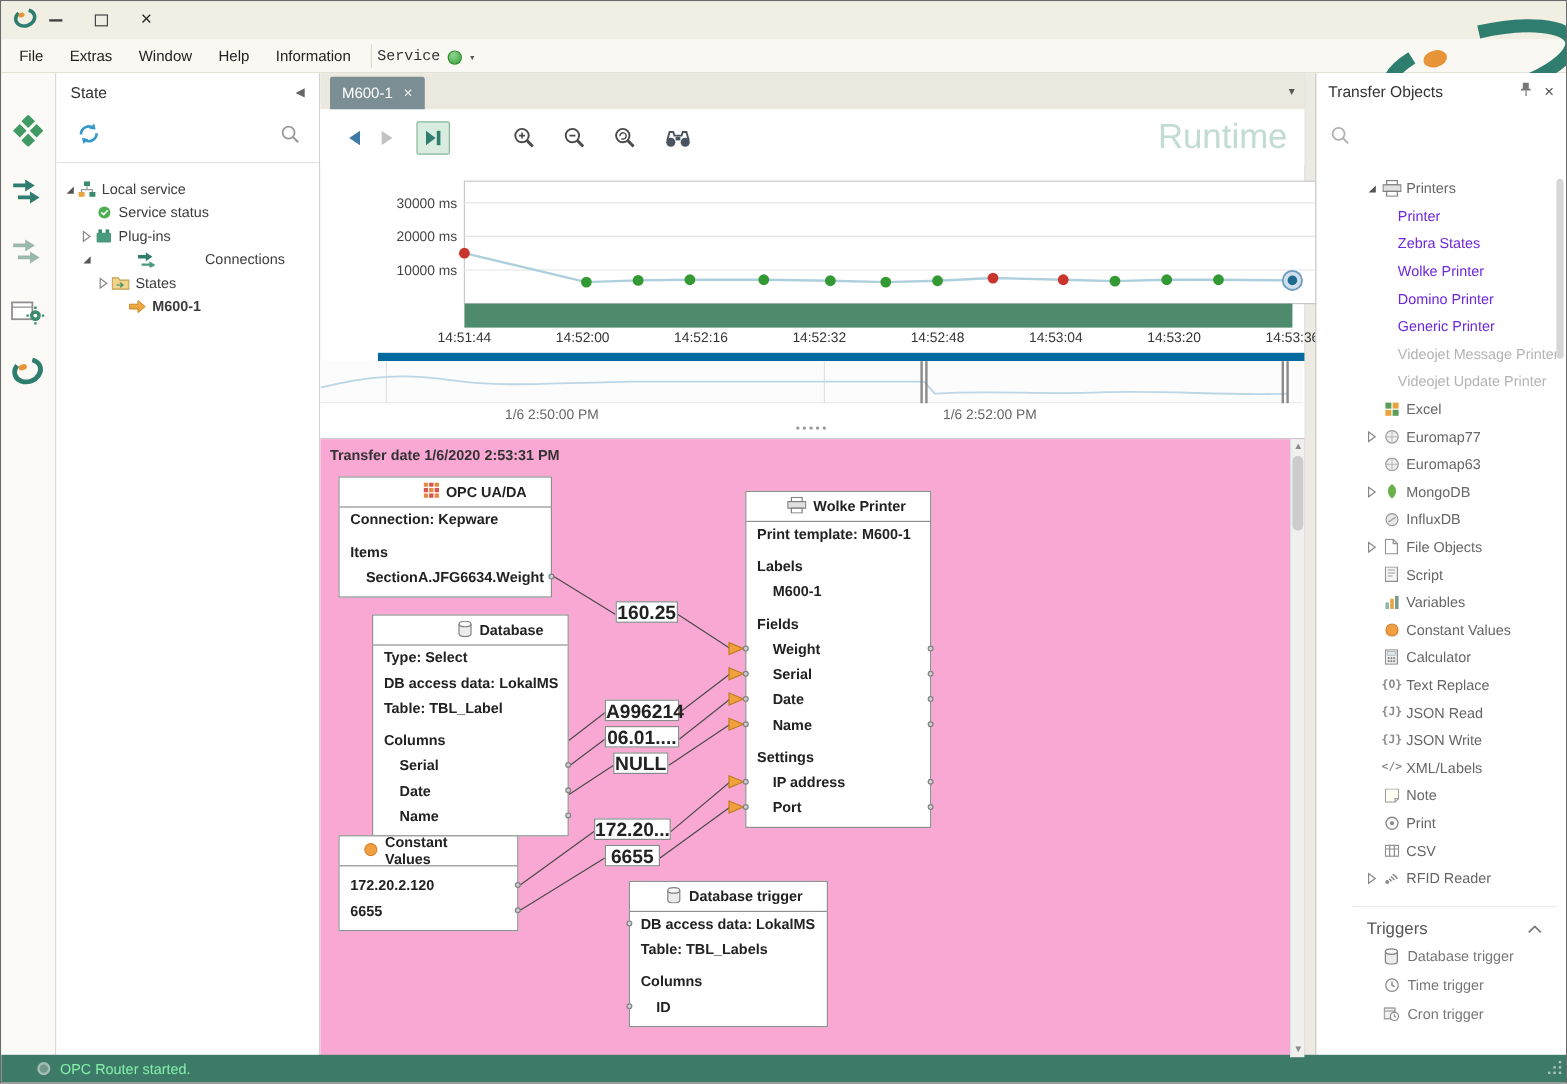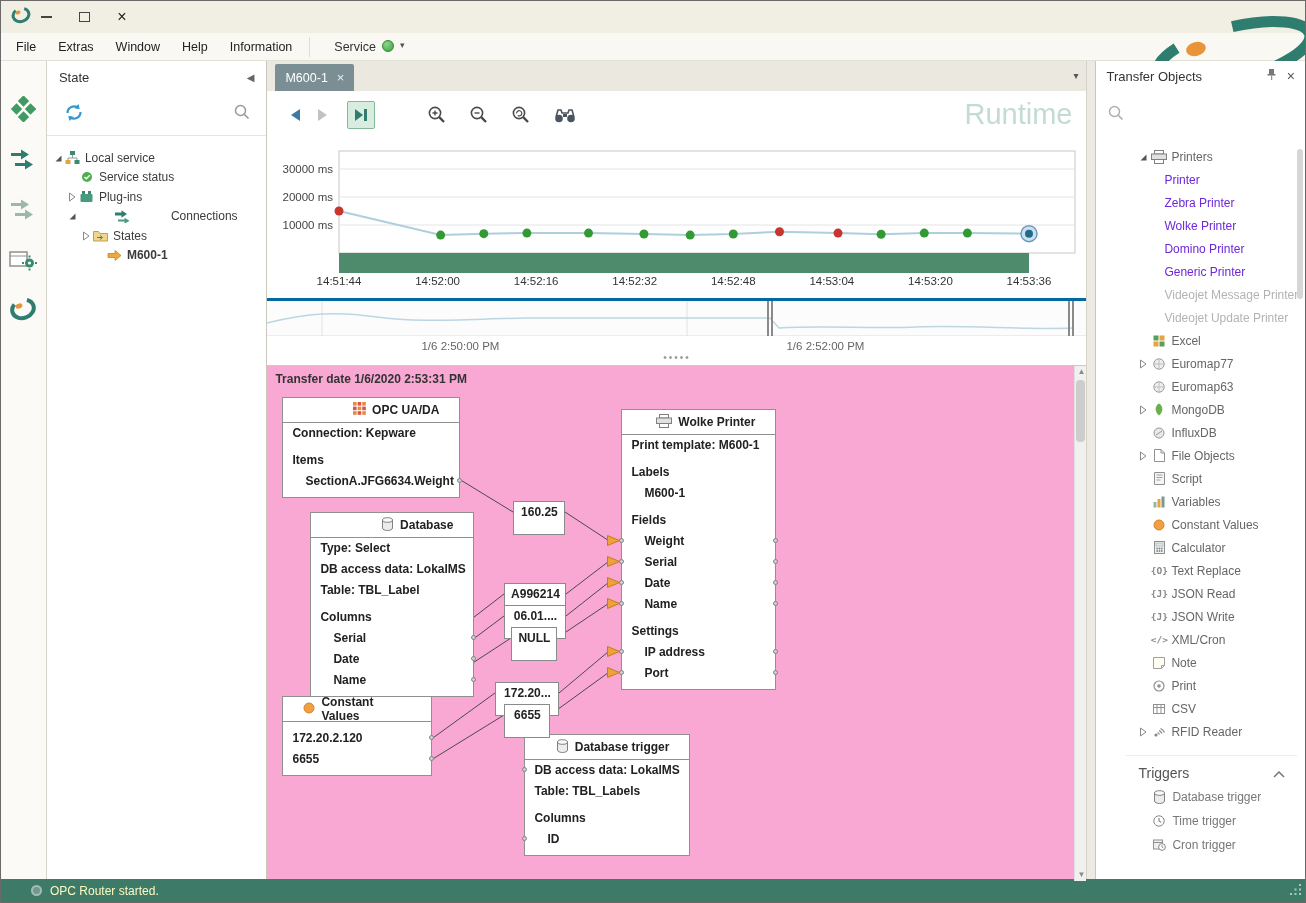--- a/index.html
+++ b/index.html
@@ -9,21 +9,21 @@
   .titlebar{position:absolute;left:0;top:0;right:0;height:32px;background:#f1eee4;display:flex;align-items:center;padding:0 10px;}
   .titlebar .tb-title{flex:1;text-align:center;font-size:12.5px;color:#333;}
   .win-btns{display:flex;align-items:center;gap:8px;}
   .win-btn{width:30px;height:22px;display:flex;align-items:center;justify-content:center;color:#333;}
   .minbar{width:11px;height:2px;background:#444;}
   .maxbox{width:11px;height:10px;border:1.5px solid #444;}
   .closex{font-size:16px;line-height:1;color:#222;}
   
   .menubar{position:absolute;left:0;top:32px;right:0;height:28px;background:#faf8f2;border-bottom:1px solid #e3e0d6;display:flex;align-items:center;padding-left:4px;font-size:12.5px;}
   .menu-item{padding:5px 11px;color:#222;}
-  .service-group{display:flex;align-items:flex-start;gap:6px;padding:3px 24px;margin-left:6px;border-left:1px solid #e0ddd2;}
+  .service-group{display:flex;align-items:flex-end;gap:6px;padding:3px 4px;margin-left:6px;border-left:1px solid #e0ddd2;font-family:Liberation Mono, monospace;}
   .svc-dot{width:12px;height:12px;border-radius:50%;background:radial-gradient(circle at 35% 30%,#8fd48f,#39a339);border:1px solid #2e8a2e;}
   .svc-caret{font-size:9px;color:#555;}
   .deco-swirl{position:absolute;left:1138px;top:12px;width:168px;height:48px;overflow:hidden;pointer-events:none;}
   
   .content{position:absolute;left:0;top:60px;right:0;height:820px;display:flex;}
   .strip{width:46px;background:#fbfaf6;border-right:1px solid #d5d2c8;display:flex;flex-direction:column;align-items:center;padding-top:34px;gap:22px;}
   .strip .sicon{width:30px;height:28px;display:flex;align-items:center;justify-content:center;}
   
   .state-panel{width:221px;background:#fff;border-right:1px solid #c9c6bc;display:flex;flex-direction:column;}
   .sp-header{height:32px;display:flex;align-items:center;justify-content:space-between;padding:0 12px;font-size:13px;color:#333;}
@@ -37,38 +37,38 @@
   
   .main{width:821px;display:flex;flex-direction:column;background:#fff;border-right:1px solid #d5d2c8;}
   .tabbar{height:30px;background:#ebe8e0;display:flex;align-items:flex-end;position:relative;}
   .tab-active{height:27px;margin-left:8px;background:#7a8e94;color:#fff;display:flex;align-items:center;gap:9px;padding:0 10px;font-size:12.5px;border-radius:2px 2px 0 0;}
   .tab-close{color:#f0f0f0;font-size:13px;line-height:1;}
   .tab-dropdown{position:absolute;right:8px;top:9px;color:#555;font-size:10px;}
   .toolbar{height:47px;display:flex;align-items:center;padding-left:14px;background:#fff;}
   .tbtn{display:flex;align-items:center;justify-content:center;width:28px;height:28px;}
   .tbtn.box{background:#d8ecdf;border:1px solid #86b796;border-radius:2px;margin-left:10px;}
   .runtime{margin-left:auto;padding-right:14px;font-size:29px;color:#c2dbd3;font-weight:400;}
-  .chart-section{height:163px;position:relative;border-bottom:3px solid #0369a1;}
+  .chart-section{height:163px;position:relative;border-bottom:7px solid #0369a1;margin-left:48px;}
   .timeline-section{height:65px;position:relative;border-bottom:1px solid #c9c9c9;background:#fff;}
   .tl-strip{position:absolute;left:0;top:0;width:819px;height:35px;background:#fcfcfc;border-bottom:1px solid #ececec;}
   .tl-handle{position:absolute;top:0;width:6px;height:35px;border-left:2px solid #8a8a8a;border-right:2px solid #8a8a8a;}
   .tl-label{position:absolute;top:39px;font-size:11.5px;color:#666;}
   .tl-dots{position:absolute;top:53px;left:0;right:0;text-align:center;color:#999;font-size:10px;letter-spacing:2px;line-height:8px;}
   .detail-section{flex:1;position:relative;background:#f9a8d4;font-weight:bold;}
   .flow-canvas{position:absolute;left:0;top:0;right:12px;bottom:0;overflow:hidden;}
   .detail-header{position:absolute;left:8px;top:6px;font-size:12px;color:#333;z-index:4;}
   #flow-lines{position:absolute;left:0;top:0;z-index:1;}
   .fnode{position:absolute;background:#fff;border:1px solid #909090;padding-bottom:5px;z-index:2;font-size:12px;color:#222;}
   .fnode-h{height:25px;display:flex;align-items:center;gap:6px;padding:0 20px;border-bottom:1px solid #909090;justify-content:flex-end;}
   .frow{position:relative;height:21px;line-height:21px;padding:0 9px;white-space:nowrap;}
   .frow.find{padding-left:22px;}
   .frow.fgap{margin-top:6px;}
   .fdot{position:absolute;top:7px;width:5px;height:5px;border-radius:50%;background:#cfcfcf;border:1px solid #828282;}
   .fdot.l{left:-3px;} .fdot.r{right:-3px;}
-  .vlabel{position:absolute;height:34px;line-height:20px;background:#fff;border:1px solid #8a8a8a;text-align:center;font-size:12px;color:#222;z-index:3;}
+  .vlabel{position:absolute;height:18px;line-height:20px;background:#fff;border:1px solid #8a8a8a;text-align:center;font-size:16px;color:#222;z-index:3;}
   
   .vscroll{position:absolute;right:0;top:0;bottom:0;width:12px;background:#f0f0ef;border-left:1px solid #e0e0e0;z-index:5;}
   .vscroll .arr{position:absolute;left:0;width:12px;height:12px;color:#8a8a8a;font-size:8px;text-align:center;line-height:12px;}
   .vscroll .thumb{position:absolute;left:1px;width:9px;border-radius:4px;background:#cdcdcd;}
   
   .splitter{width:8px;background:#eceae2;}
   .right-panel{width:210px;background:#fff;border-left:1px solid #c9c6bc;position:relative;overflow:hidden;}
   .rp-header{height:30px;display:flex;align-items:center;padding:0 10px;font-size:13px;color:#333;}
   .rp-header .sp{flex:1;}
   .rp-tools{display:flex;gap:10px;align-items:center;color:#666;}
@@ -78,21 +78,21 @@
   .to-row .expander{width:14px;flex:0 0 14px;display:inline-flex;justify-content:center;}
   .to-row .icon{width:18px;flex:0 0 18px;display:inline-flex;justify-content:center;margin-right:3px;}
   .to-row.child{padding-left:38px;color:#6d28d9;}
   .to-row.dim{color:#b3b3b3;}
   .txticon{font-family:"DejaVu Sans Mono",monospace;font-size:9.5px;font-weight:bold;color:#8a8a8a;}
   .triggers-hdr{margin-top:12px;border-top:1px solid #ececec;padding:9px 12px 4px 12px;font-size:14px;color:#555;display:flex;align-items:center;justify-content:space-between;}
   .tr-row{height:24px;display:flex;align-items:center;font-size:12px;color:#777;padding-left:24px;white-space:nowrap;}
   .tr-row .icon{width:18px;flex:0 0 18px;display:inline-flex;justify-content:center;margin-right:4px;}
   .rp-scroll{position:absolute;right:2px;top:88px;width:6px;height:150px;border-radius:3px;background:#d6d6d6;}
   
-  .statusbar{position:absolute;left:0;bottom:0;right:0;height:23px;background:#3d7b68;display:flex;align-items:center;padding-left:30px;color:#fef9c3;font-size:12px;}
+  .statusbar{position:absolute;left:0;bottom:0;right:0;height:23px;background:#3d7b68;display:flex;align-items:center;padding-left:30px;color:#86efac;font-size:12px;}
   .sb-dot{width:11px;height:11px;border-radius:50%;border:2px solid #a4bcb2;margin-right:8px;background:#6f9a8b;}
   .sb-grip{position:absolute;right:3px;bottom:3px;}
 </style>
 </head>
 <body>
 
 <div class="app">
 
   <div class="titlebar">
     <span><svg width="20" height="18">
@@ -531,21 +531,21 @@
                 <rect x="0.5" y="4" width="15" height="5.5" fill="#e0e0e0" stroke="#808080"></rect>
                 <rect x="3.5" y="9.5" width="9" height="4" fill="#fff" stroke="#808080"></rect>
               </svg>
             </span>
             <span class="to-label">Printers</span>
           </div>
           <div class="to-row child">
             <span class="to-label">Printer</span>
           </div>
           <div class="to-row child">
-            <span class="to-label">Zebra Printer</span>
+            <span class="to-label">Zebra States</span>
           </div>
           <div class="to-row child">
             <span class="to-label">Wolke Printer</span>
           </div>
           <div class="to-row child">
             <span class="to-label">Domino Printer</span>
           </div>
           <div class="to-row child">
             <span class="to-label">Generic Printer</span>
           </div>
@@ -685,21 +685,21 @@
             <span class="to-label">JSON Read</span>
           </div>
           <div class="to-row">
             <span class="expander"></span>
             <span class="icon txticon">{J}</span>
             <span class="to-label">JSON Write</span>
           </div>
           <div class="to-row">
             <span class="expander"></span>
             <span class="icon txticon">&lt;/&gt;</span>
-            <span class="to-label">XML/Cron</span>
+            <span class="to-label">XML/Labels</span>
           </div>
           <div class="to-row">
             <span class="expander"></span>
             <span class="icon">
               <svg width="12" height="12">
                 <path d="M0.5,0.5 h11 v8 l-3,3 h-8 z" fill="#fffef0" stroke="#a0a0a0"></path>
                 <path d="M8.5,11.5 v-3 h3" fill="none" stroke="#a0a0a0"></path>
               </svg>
             </span>
             <span class="to-label">Note</span>

